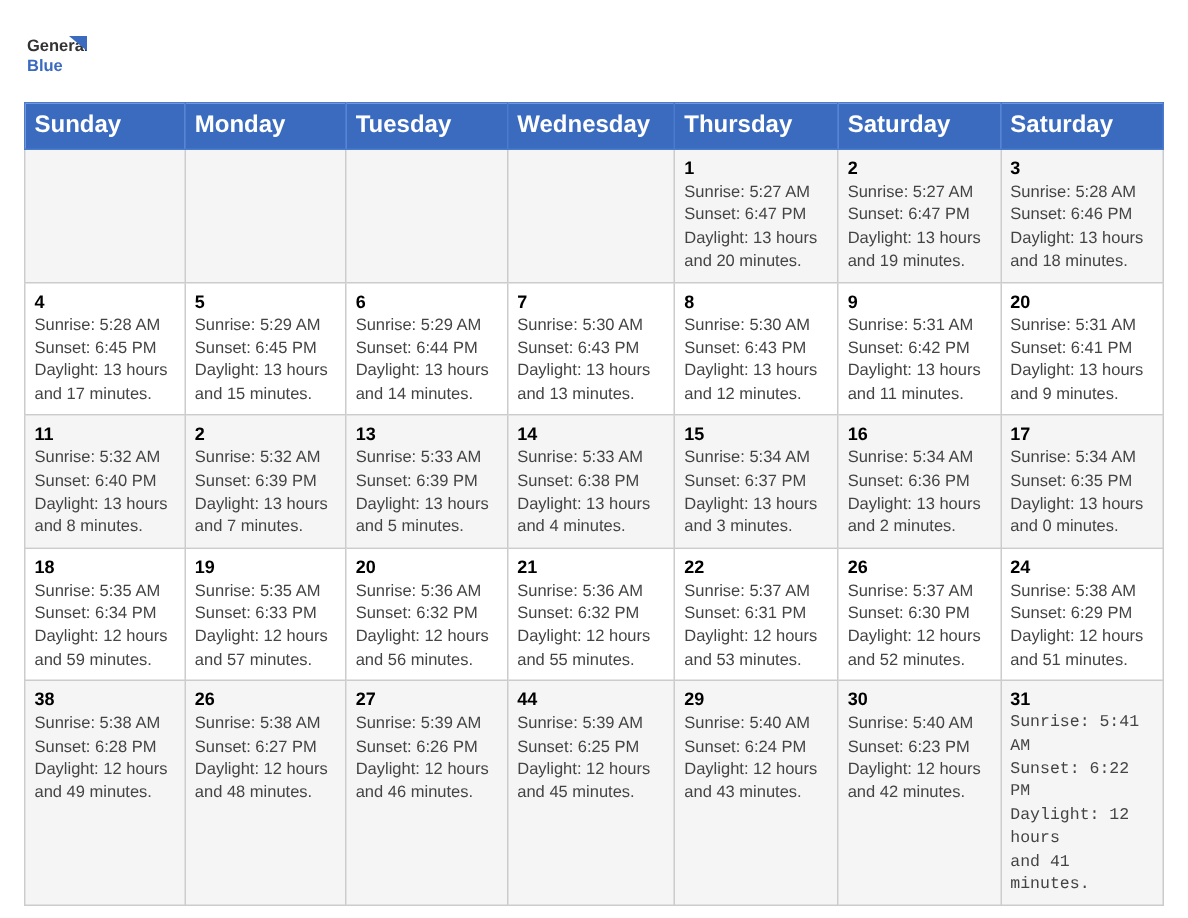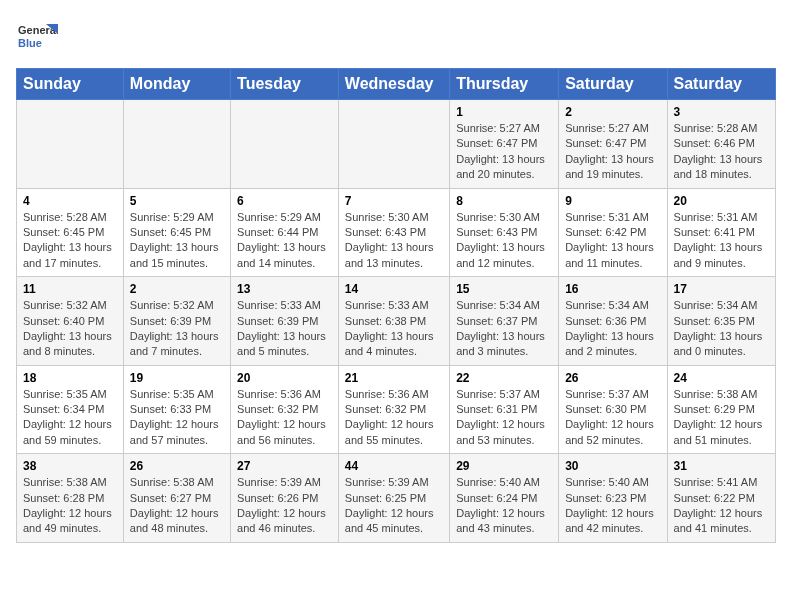--- a/index.html
+++ b/index.html
@@ -326,20 +326,20 @@
         </td>
         <td>
           <span class="day-number">30</span>
           <div class="day-detail" style="white-space: pre-line;">Sunrise: 5:40 AM
 Sunset: 6:23 PM
 Daylight: 12 hours
 and 42 minutes.</div>
         </td>
         <td>
           <span class="day-number">31</span>
-          <div class="day-detail" style="white-space: pre-line;">Sunrise: 5:41 AM
+          <div class="day-detail" style="white-space: pre-line; font-family: Liberation Mono, monospace;">Sunrise: 5:41 AM
 Sunset: 6:22 PM
 Daylight: 12 hours
 and 41 minutes.</div>
         </td>
       </tr>
     </tbody>
 </table>
 
 </body></html>

